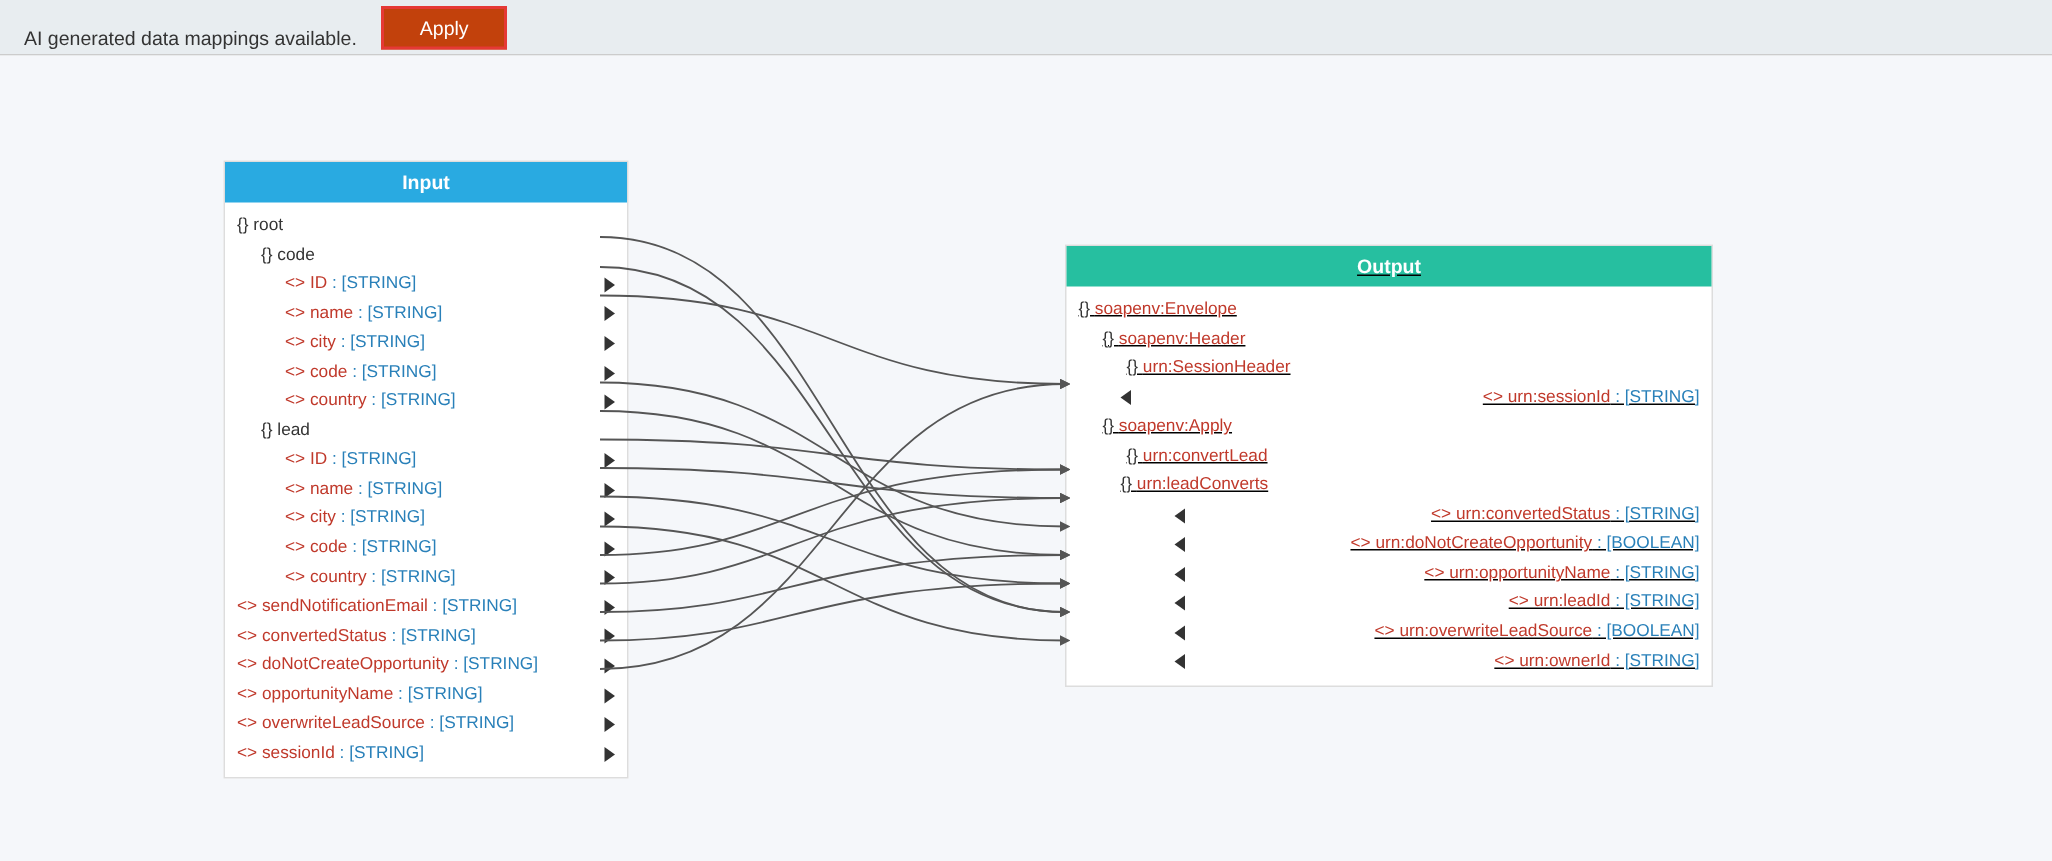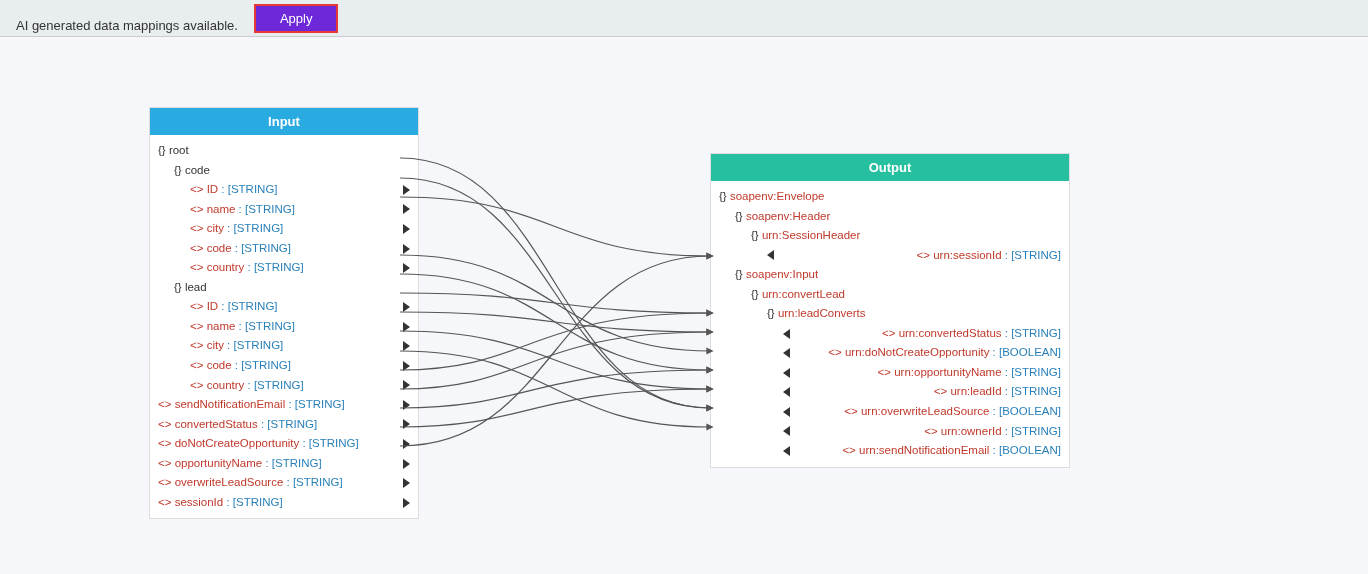--- a/index.html
+++ b/index.html
@@ -22,21 +22,21 @@
       padding: 0 16px;
       border-bottom: 1px solid #ccc;
       gap: 16px;
     }
     .top-bar-text {
       font-size: 13px;
       color: #333;
       margin-top: 14px;
     }
     .apply-button {
-      background: #6d28d9;
+      background: #c2410c;
       color: white;
       border: 2px solid #e53935;
       padding: 5px 24px;
       font-size: 13px;
       cursor: pointer;
       font-weight: 500;
     }
 
     
     .canvas {
@@ -83,21 +83,21 @@
       position: absolute;
       top: 0;
       left: 0;
       width: 1368px;
       height: 537px;
       pointer-events: none;
     }
 
     .indent1 { margin-left: 16px; }
     .indent2 { margin-left: 32px; }
-    .indent3 { margin-left: 48px; }
+    .indent3 { margin-left: 28px; }
     .indent4 { margin-left: 64px; }
 
     .row-with-arrow {
       display: flex;
       align-items: center;
       justify-content: space-between;
     }
     .arrow-right {
       display: inline-block;
       width: 0;
@@ -206,41 +206,41 @@
         <span><span class="field">&lt;&gt; overwriteLeadSource</span><span class="type"> : [STRING]</span></span>
         <span class="arrow-right"></span>
       </div>
       <div class="tree-line row-with-arrow">
         <span><span class="field">&lt;&gt; sessionId</span><span class="type"> : [STRING]</span></span>
         <span class="arrow-right"></span>
       </div>
     </div>
   </div>
 
-  <div class="panel" style="left:710px; top:116px; width:360px;">
+  <div class="panel" style="left:710px; top:126px; width:432px;text-decoration:underline;">
     <div class="panel-header output-header">Output</div>
     <div class="panel-body">
 
       <div class="tree-line">
         <span class="bracket">{} </span><span class="urn">soapenv:Envelope</span>
       </div>
 
       <div class="tree-line indent1">
         <span class="bracket">{} </span><span class="urn">soapenv:Header</span>
       </div>
       <div class="tree-line indent2">
         <span class="bracket">{} </span><span class="urn">urn:SessionHeader</span>
       </div>
       <div class="tree-line indent3 row-with-arrow">
         <span class="arrow-left"></span>
         <span><span class="field">&lt;&gt; urn:sessionId</span><span class="type"> : [STRING]</span></span>
       </div>
 
       <div class="tree-line indent1">
-        <span class="bracket">{} </span><span class="urn">soapenv:Input</span>
+        <span class="bracket">{} </span><span class="urn">soapenv:Apply</span>
       </div>
       <div class="tree-line indent2">
         <span class="bracket">{} </span><span class="urn">urn:convertLead</span>
       </div>
       <div class="tree-line indent3">
         <span class="bracket">{} </span><span class="urn">urn:leadConverts</span>
       </div>
       <div class="tree-line indent4 row-with-arrow">
         <span class="arrow-left"></span>
         <span><span class="field">&lt;&gt; urn:convertedStatus</span><span class="type"> : [STRING]</span></span>
@@ -257,24 +257,20 @@
         <span class="arrow-left"></span>
         <span><span class="field">&lt;&gt; urn:leadId</span><span class="type"> : [STRING]</span></span>
       </div>
       <div class="tree-line indent4 row-with-arrow">
         <span class="arrow-left"></span>
         <span><span class="field">&lt;&gt; urn:overwriteLeadSource</span><span class="type"> : [BOOLEAN]</span></span>
       </div>
       <div class="tree-line indent4 row-with-arrow">
         <span class="arrow-left"></span>
         <span><span class="field">&lt;&gt; urn:ownerId</span><span class="type"> : [STRING]</span></span>
-      </div>
-      <div class="tree-line indent4 row-with-arrow">
-        <span class="arrow-left"></span>
-        <span><span class="field">&lt;&gt; urn:sendNotificationEmail</span><span class="type"> : [BOOLEAN]</span></span>
       </div>
     </div>
   </div>
 
   <svg class="lines-svg">
     <defs>
       <marker id="arrow" markerWidth="6" markerHeight="6" refX="3" refY="3" orient="auto">
         <path d="M0,0 L0,6 L6,3 z" fill="#555"></path>
       </marker>
     </defs>

